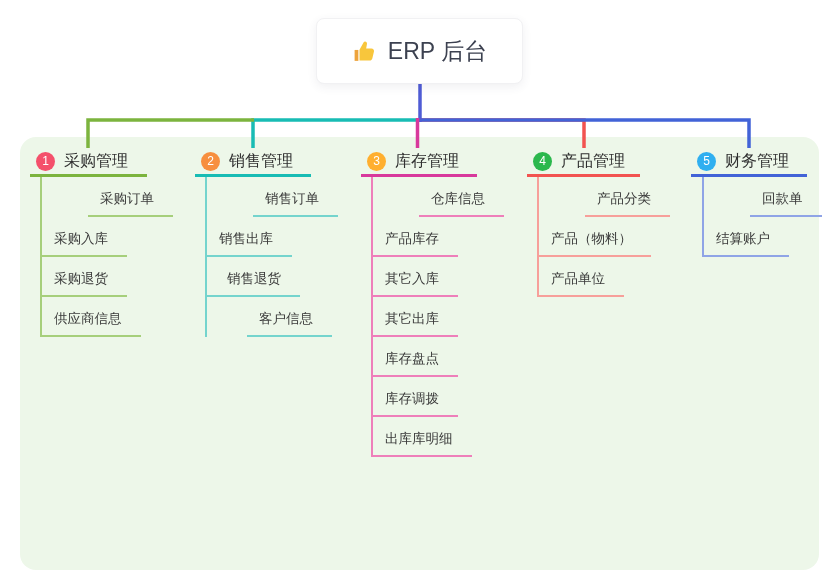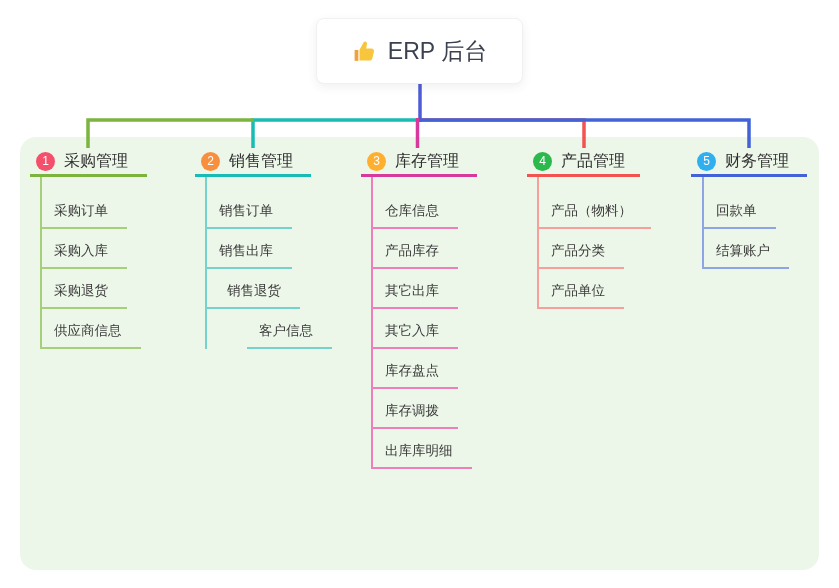--- a/index.html
+++ b/index.html
@@ -84,21 +84,21 @@
   .child {
     display: flex;
     align-items: flex-end;
     height: 40px;
     padding: 0 19px 7px 12px;
     border-bottom: 2px solid #ccc;
     font-size: 13.5px;
     white-space: nowrap;
     cursor: pointer;
   }
-  .child:first-child { height: 52px; }
+  .child:first-child { height: 40px; margin-left: 46px; }
 
   
   .b1-label { left: 30px;  width: 117px; }
   .b2-label { left: 195px; width: 116px; }
   .b3-label { left: 361px; width: 116px; }
   .b4-label { left: 527px; width: 113px; }
   .b5-label { left: 691px; width: 116px; }
   .b1-children { left: 40px; }
   .b2-children { left: 205px; }
   .b3-children { left: 371px; }
@@ -153,34 +153,34 @@
     <div class="child" style="border-bottom-color: rgb(116, 212, 205); margin-left: 40px;">客户信息</div>
   </div>
 
   <div class="branch-label b3-label" style="border-bottom-color: rgb(216, 57, 156); color: rgb(47, 47, 47);">
     <span class="badge" style="background-color: rgb(255, 175, 47);">3</span>
     <span>库存管理</span>
   </div>
   <div class="children b3-children" style="border-left-color: rgb(238, 127, 186); color: rgb(58, 58, 58);">
     <div class="child" style="border-bottom-color: rgb(238, 127, 186);">仓库信息</div>
     <div class="child" style="border-bottom-color: rgb(238, 127, 186);">产品库存</div>
+    <div class="child" style="border-bottom-color: rgb(238, 127, 186);">其它入库</div>
     <div class="child" style="border-bottom-color: rgb(238, 127, 186);">其它出库</div>
-    <div class="child" style="border-bottom-color: rgb(238, 127, 186);">其它入库</div>
     <div class="child" style="border-bottom-color: rgb(238, 127, 186);">库存盘点</div>
     <div class="child" style="border-bottom-color: rgb(238, 127, 186);">库存调拨</div>
     <div class="child" style="border-bottom-color: rgb(238, 127, 186);">出库库明细</div>
   </div>
 
   <div class="branch-label b4-label" style="border-bottom-color: rgb(242, 83, 80); color: rgb(47, 47, 47);">
     <span class="badge" style="background-color: rgb(43, 184, 77);">4</span>
     <span>产品管理</span>
   </div>
   <div class="children b4-children" style="border-left-color: rgb(247, 159, 154); color: rgb(58, 58, 58);">
+    <div class="child" style="border-bottom-color: rgb(247, 159, 154);">产品分类</div>
     <div class="child" style="border-bottom-color: rgb(247, 159, 154);">产品（物料）</div>
-    <div class="child" style="border-bottom-color: rgb(247, 159, 154);">产品分类</div>
     <div class="child" style="border-bottom-color: rgb(247, 159, 154); text-align: center;">产品单位</div>
   </div>
 
   <div class="branch-label b5-label" style="border-bottom-color: rgb(66, 99, 215); color: rgb(47, 47, 47);">
     <span class="badge" style="background-color: rgb(47, 175, 240);">5</span>
     <span>财务管理</span>
   </div>
   <div class="children b5-children" style="border-left-color: rgb(143, 164, 230); color: rgb(58, 58, 58); justify-content: space-between;">
     <div class="child" style="border-bottom-color: rgb(143, 164, 230);">回款单</div>
     <div class="child" style="border-bottom-color: rgb(143, 164, 230);">结算账户</div>

